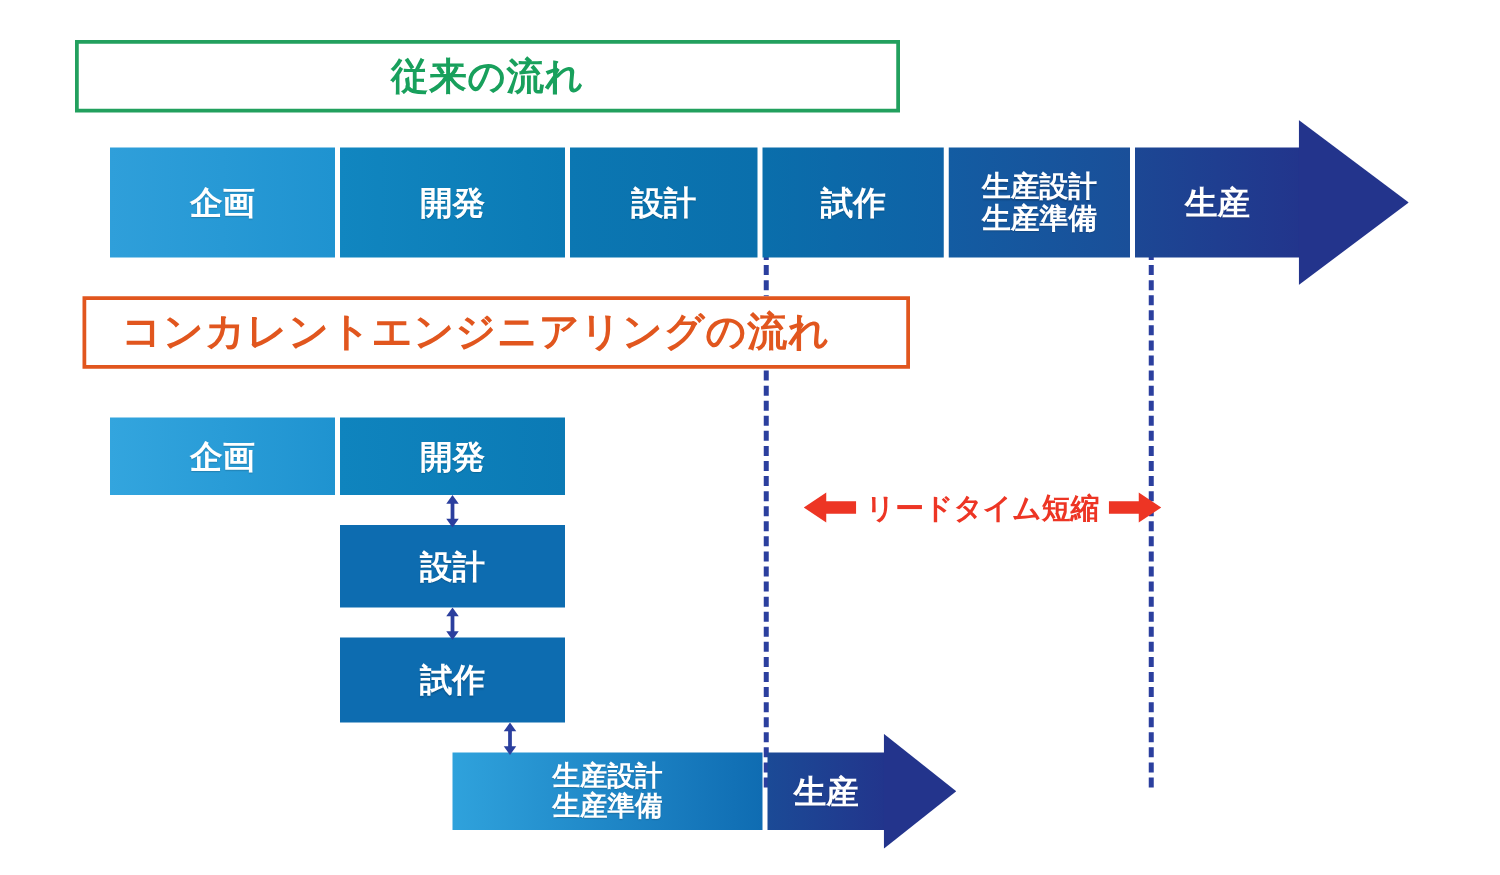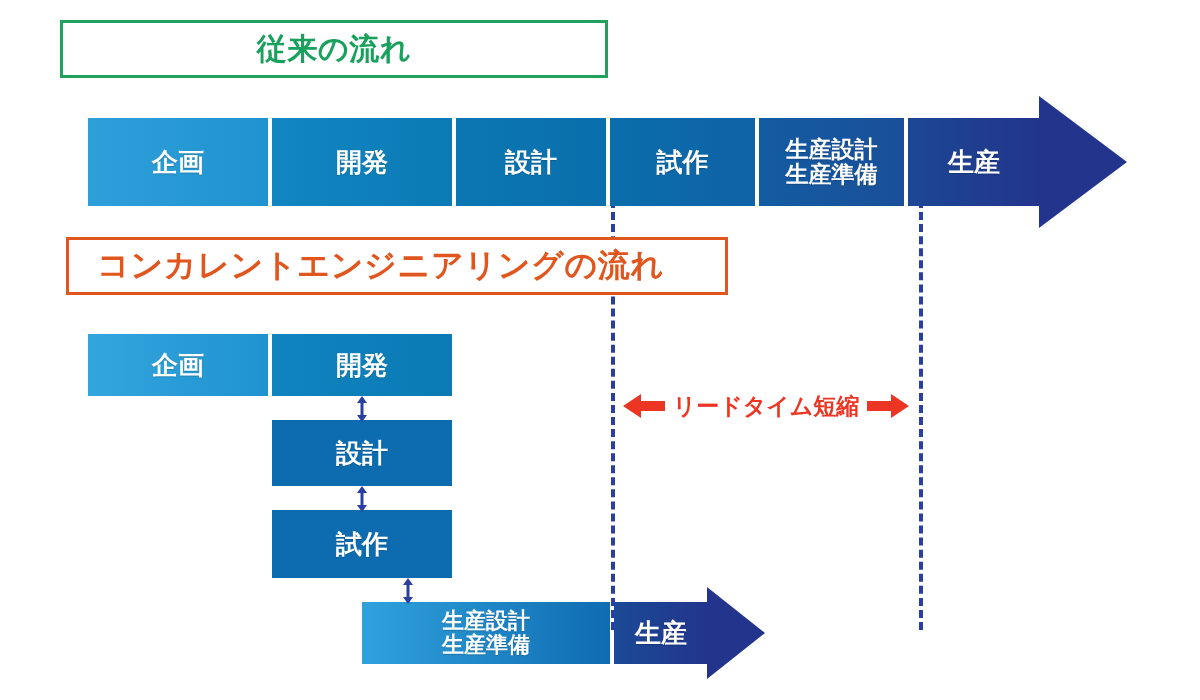--- a/index.html
+++ b/index.html
@@ -26,22 +26,22 @@
     display: flex;
     align-items: center;
     justify-content: center;
     background: #ffffff;
     font-weight: bold;
     letter-spacing: 0.02em;
     z-index: 6;
   }
   .caption-traditional {
     left: 60px;
-    top: 20px;
-    width: 548px;
+    top: 32px;
+    width: 660px;
     height: 58px;
     border: 3px solid #22a05e;
     color: #18a05c;
     font-size: 30px;
   }
   .caption-concurrent {
     left: 66px;
     top: 237px;
     width: 662px;
     height: 58px;
@@ -225,21 +225,21 @@
       <span>生産</span>
     </div>
 
     <div class="arrow-head" style="width:58px; height:92px; margin-left:-1px;">
       <svg width="58" height="92" viewBox="0 0 58 92" aria-hidden="true">
         <polygon points="0,0 0,92 58,46" fill="#23348c"></polygon>
       </svg>
     </div>
   </div>
 
-  <div class="leadtime" style="left:613px; top:388px; width:306px; height:36px;justify-content:center;">
+  <div class="leadtime" style="left:633px; top:388px; width:306px; height:36px;justify-content:center;">
     <span>
       <svg width="42" height="28" viewBox="0 0 42 28" aria-hidden="true">
         <polygon points="0,14 18,2 18,9 42,9 42,19 18,19 18,26" fill="#ed3524"></polygon>
       </svg>
     </span>
     <span>リードタイム短縮</span>
     <span>
       <svg width="42" height="28" viewBox="0 0 42 28" aria-hidden="true">
         <polygon points="42,14 24,2 24,9 0,9 0,19 24,19 24,26" fill="#ed3524"></polygon>
       </svg>

